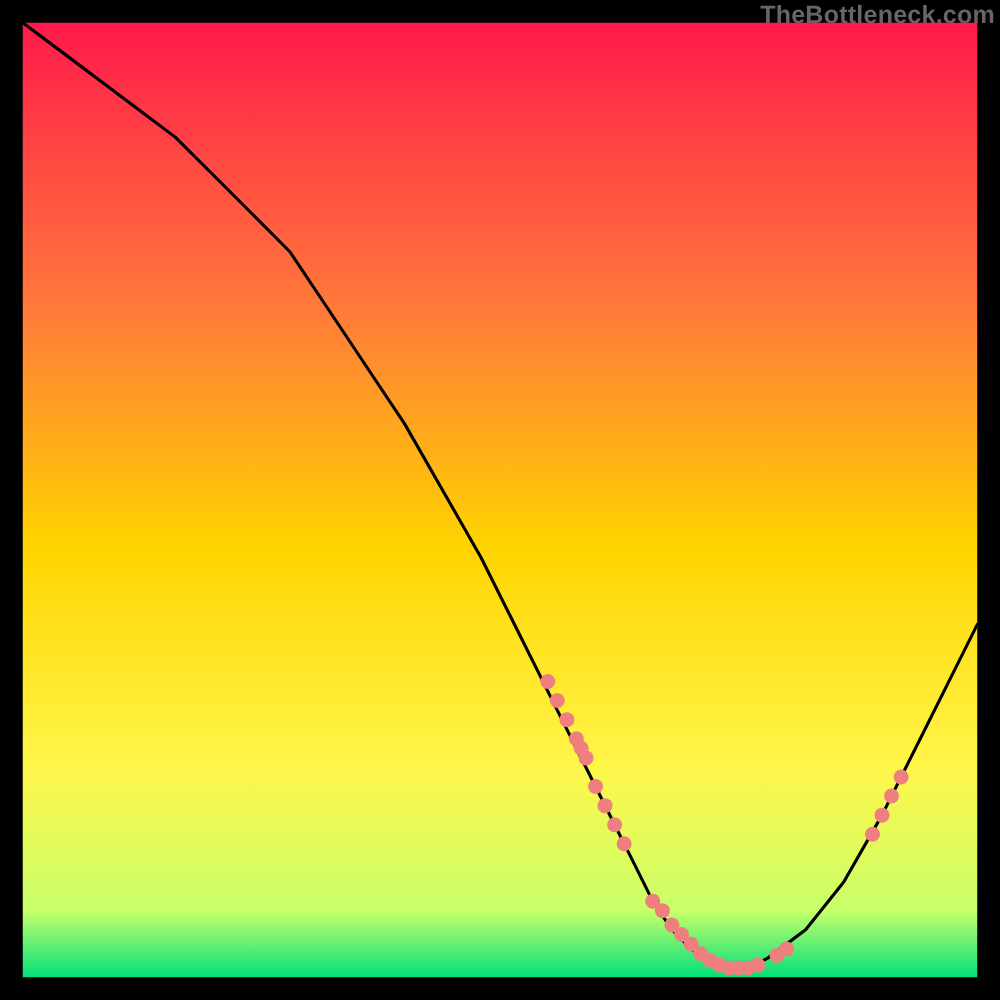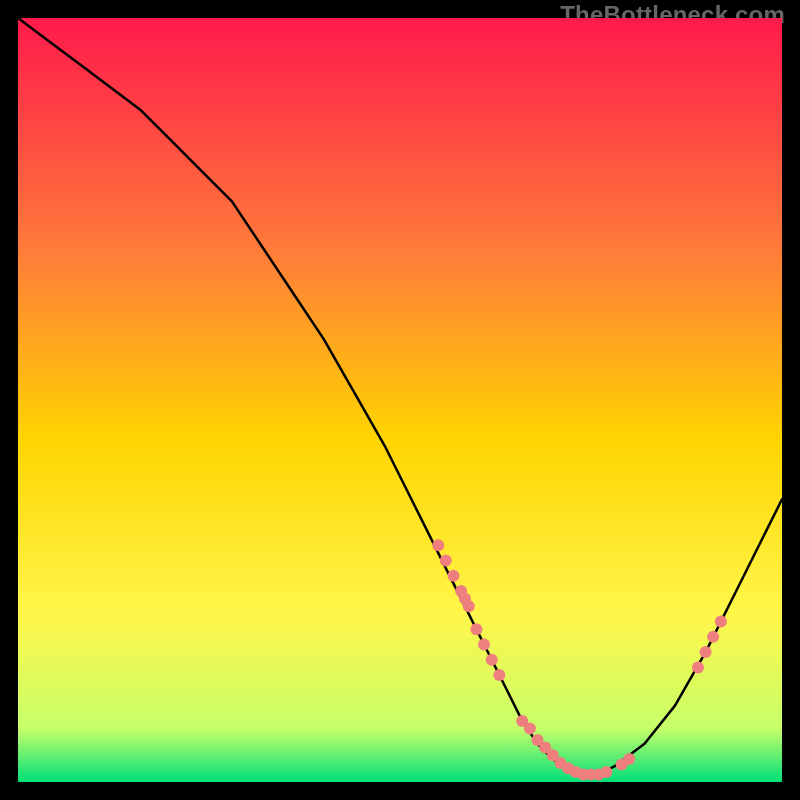--- a/index.html
+++ b/index.html
@@ -21,23 +21,23 @@
   .plot-area {
     position: absolute;
     left: 0;
     top: 0;
     width: 764px;
     height: 764px;
   }
   .watermark {
     position: absolute;
     top: 1px;
-    right: 15px;
+    right: 4px;
     color: #666;
-    font-size: 24px;
+    font-size: 20px;
     font-weight: 600;
     letter-spacing: 0.2px;
   }
   svg {
     display: block;
   }
 </style>
 </head>
 <body>
 

